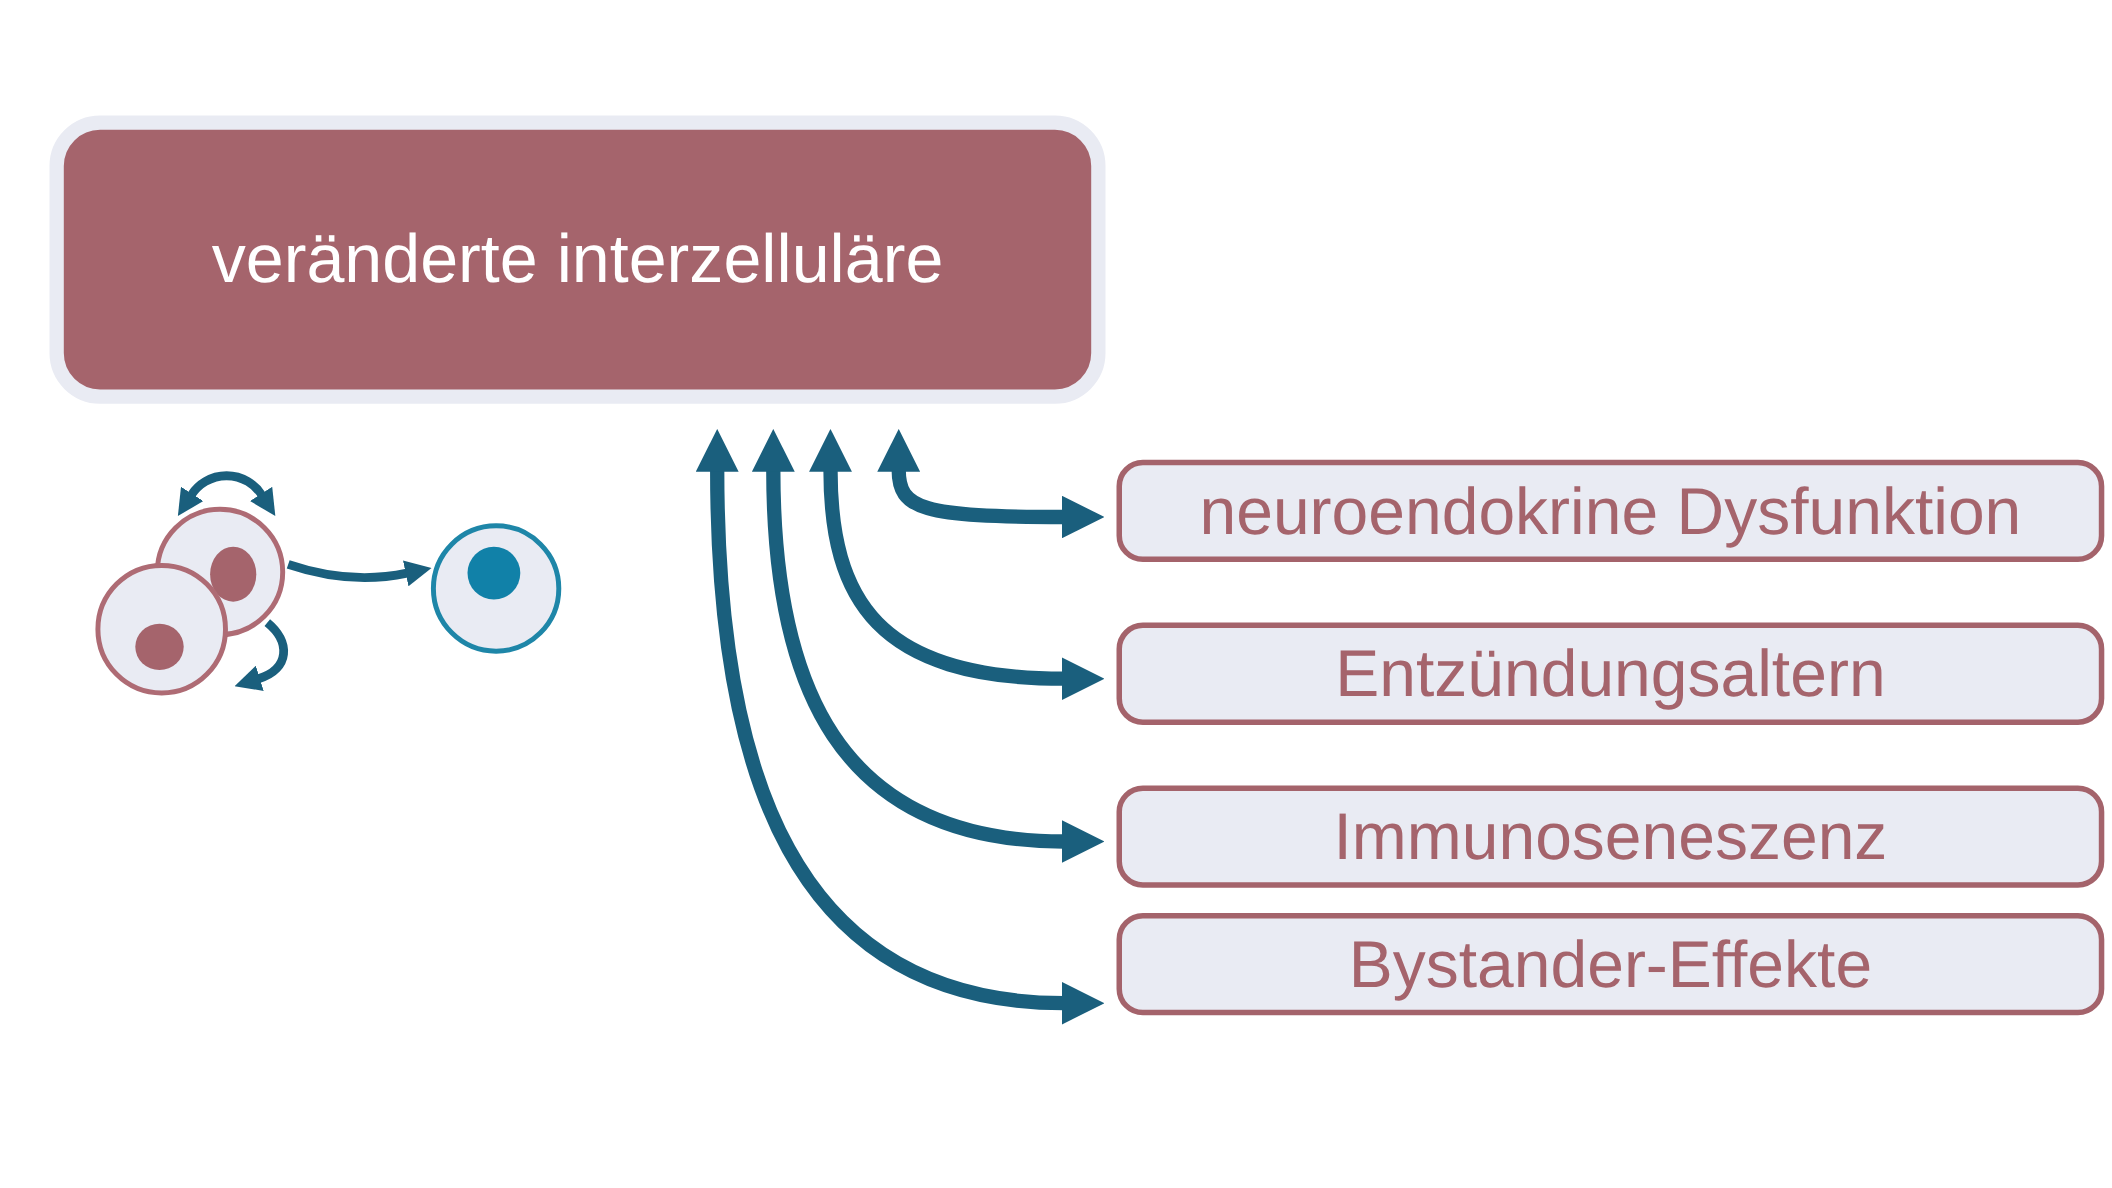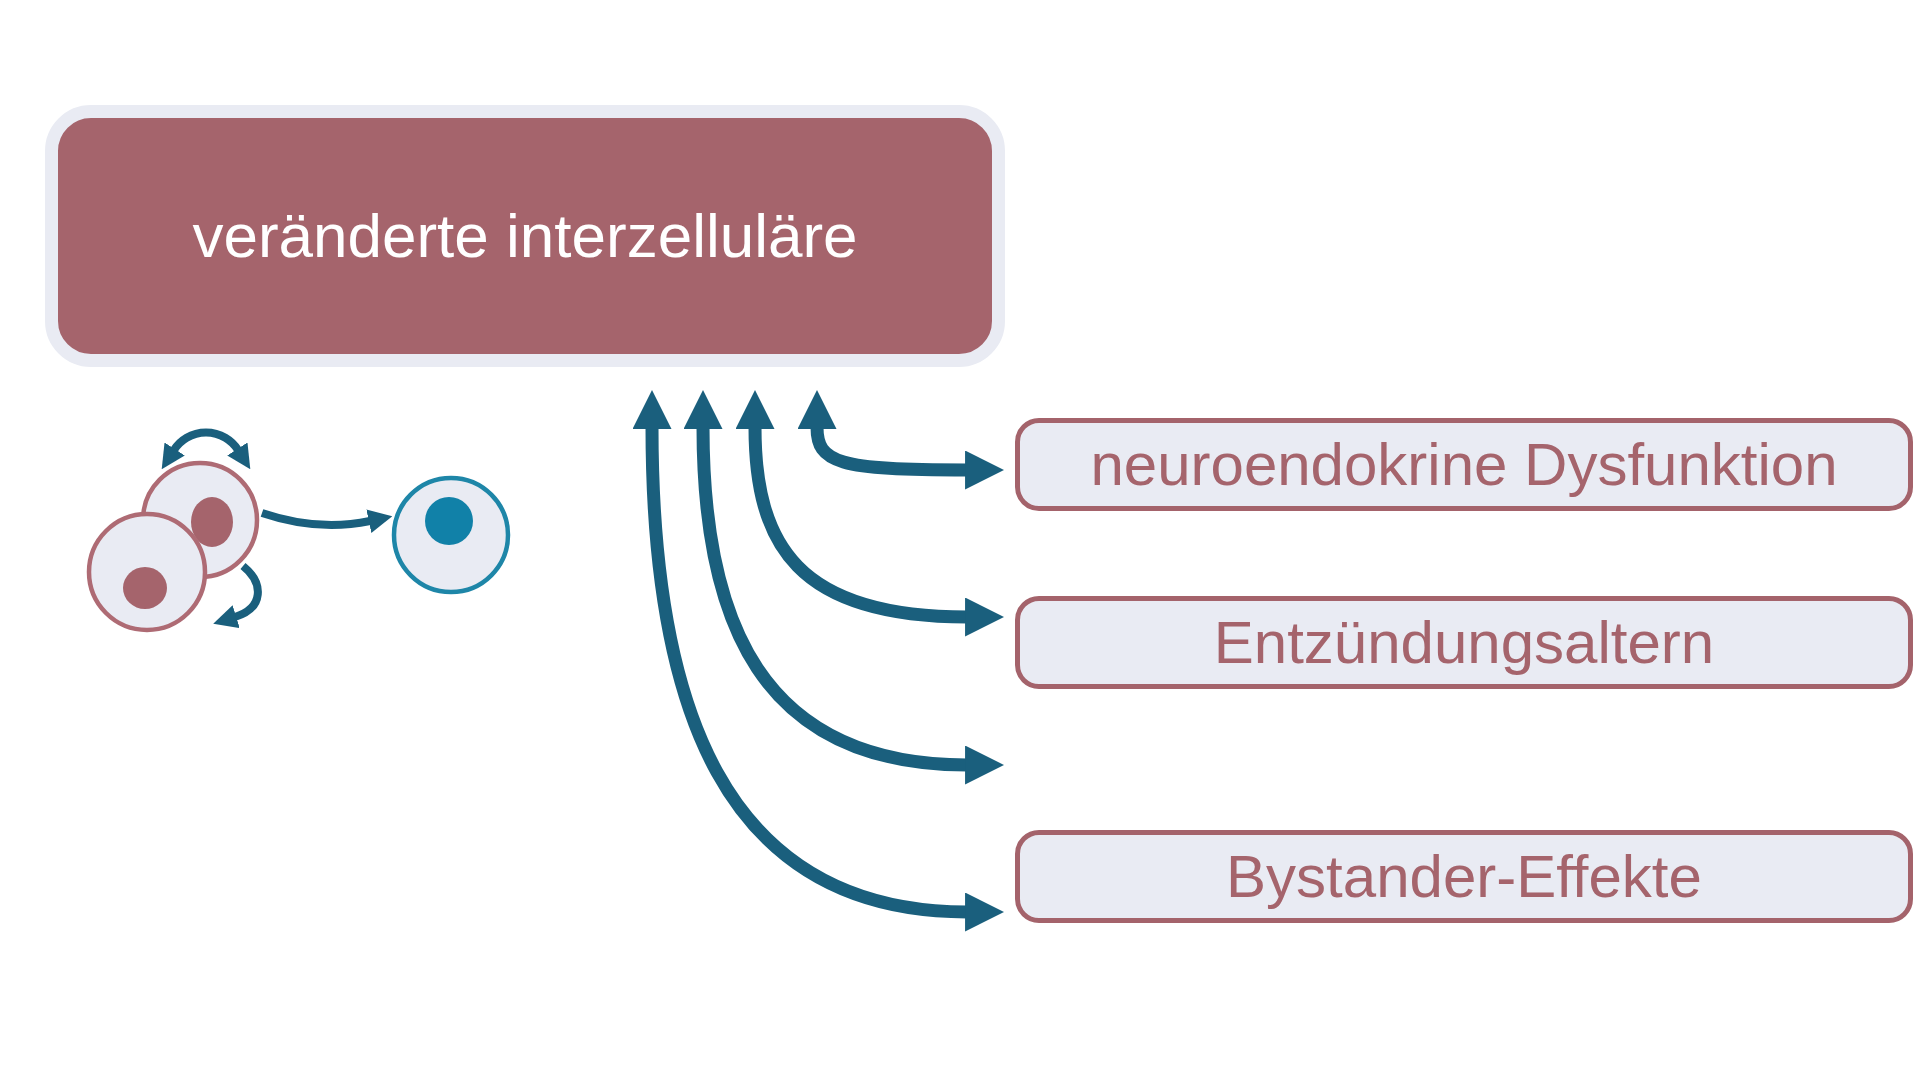--- a/index.html
+++ b/index.html
@@ -74,20 +74,23 @@
       <path class="stroke-teal connector" d="M 817 427 C 817 463 838 470 967 470" marker-start="url(#ah)" marker-end="url(#ah)"></path>
       <path class="stroke-teal connector" d="M 755 427 C 755 545 798 617 967 617" marker-start="url(#ah)" marker-end="url(#ah)"></path>
       <path class="stroke-teal connector" d="M 703 427 C 703 620 760 765 967 765" marker-start="url(#ah)" marker-end="url(#ah)"></path>
       <path class="stroke-teal connector" d="M 652 427 C 652 700 720 912 967 912" marker-start="url(#ah)" marker-end="url(#ah)"></path>
     </g>
   </svg>
 
   <div class="label-box" style="top:418px">
     <span>neuroendokrine Dysfunktion</span>
   </div>
-  <div class="label-box" style="top:596px">
+  <div class="label-box" style="top:566px">
     <span>Entzündungsaltern</span>
+  </div>
+  <div class="label-box" style="top:714px">
+    <span>Immunoseneszenz</span>
   </div>
   <div class="label-box" style="top:830px">
     <span>Bystander-Effekte</span>
   </div>
 
 </div>
 
 </body></html>

